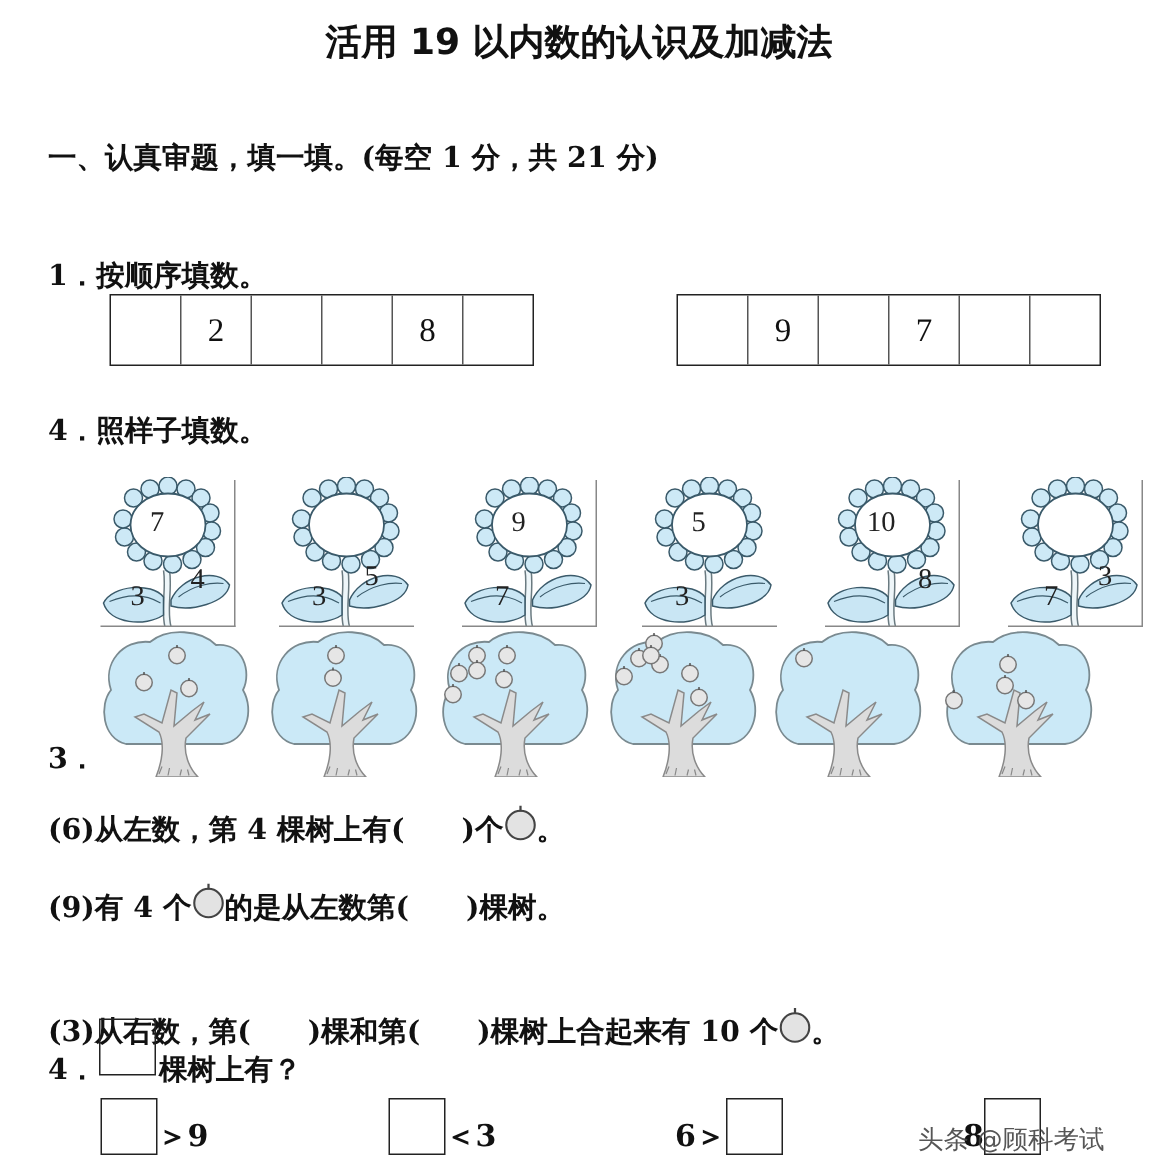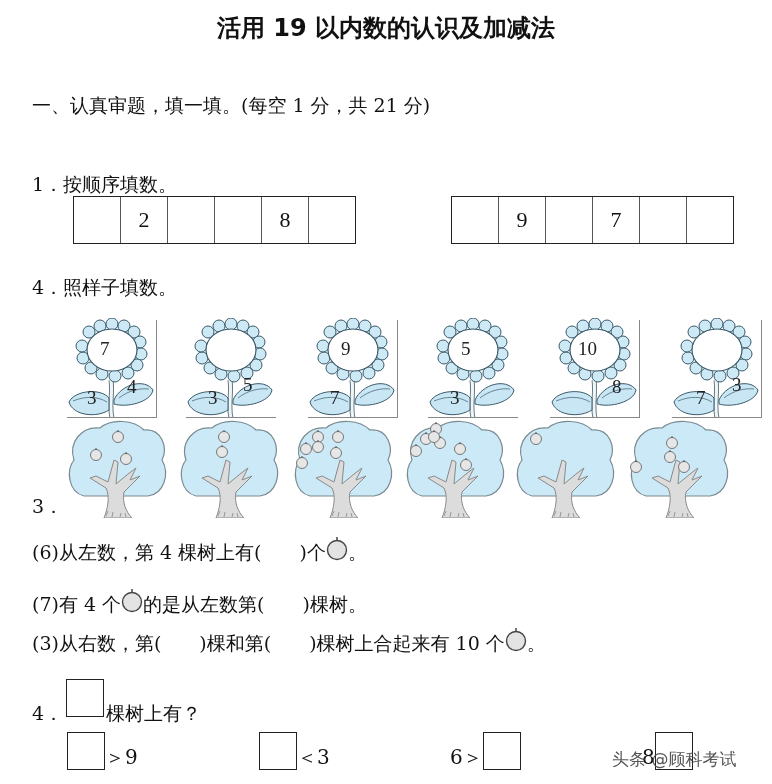--- a/index.html
+++ b/index.html
@@ -1,21 +1,21 @@
 <!DOCTYPE html>
 <html><head>
 <meta charset="utf-8">
 <style>
   html, body { margin:0; padding:0; background:#ffffff; }
   body { width:772px; height:784px; position:relative; overflow:hidden;
          font-family:"DejaVu Serif","Liberation Serif",serif; color:#111; }
   .abs { position:absolute; }
   .title { left:0; width:772px; top:12px; text-align:center; font-family:"DejaVu Sans","Liberation Sans",sans-serif;
            font-weight:bold; font-size:24px; letter-spacing:0px; color:#111; }
-  .line { font-size:19px; white-space:nowrap; line-height:26px; }
+  .line { font-size:19px; white-space:nowrap; line-height:26px;font-weight:bold; }
   .seq { display:flex; border:1.6px solid #222; height:46px; }
   .seq .cell { width:46px; height:46px; border-right:1px solid #555; display:flex; align-items:center;
                justify-content:center; font-size:22px; font-family:"Liberation Serif",serif; }
   .seq .cell:last-child { border-right:none; }
   .flower { width:90px; height:100px; }
   .flower .frame { position:absolute; right:0; top:2px; bottom:0; width:1px; background:#888; }
   .flower .base { position:absolute; left:0; right:0; bottom:0; height:1px; background:#888; }
   .num { position:absolute; font-family:"Liberation Serif",serif; font-size:19px; color:#222; }
   .tree { width:110px; height:100px; }
   .blank { display:inline-block; width:38px; }
@@ -204,27 +204,27 @@
 <div class="abs line" style="left:32px;top:493px;">3．</div>
 
 <div class="abs line" style="left:32px;top:537px;">
   <span>(6)从左数，第 4 棵树上有(</span><span class="blank"></span><span>)个</span><svg class="apple-inline" viewBox="0 0 22 24">
       <circle cx="11" cy="13" r="9.5" fill="#e3e3e3" stroke="#444" stroke-width="1.4"></circle>
       <path d="M11 4 L11 0" stroke="#444" stroke-width="1.5"></path>
     </svg><span>。</span>
 </div>
 
 <div class="abs line" style="left:32px;top:589px;">
-  <span>(7)有 4 个</span><svg class="apple-inline" viewBox="0 0 22 24">
+  <span>(9)有 4 个</span><svg class="apple-inline" viewBox="0 0 22 24">
       <circle cx="11" cy="13" r="9.5" fill="#e3e3e3" stroke="#444" stroke-width="1.4"></circle>
       <path d="M11 4 L11 0" stroke="#444" stroke-width="1.5"></path>
     </svg><span>的是从左数第(</span><span class="blank"></span><span>)棵树。</span>
 </div>
 
-<div class="abs line" style="left:32px;top:628px;">
+<div class="abs line" style="left:32px;top:672px;">
   <span>(3)从右数，第(</span><span class="blank"></span><span>)棵和第(</span><span class="blank"></span><span>)棵树上合起来有 10 个</span><svg class="apple-inline" viewBox="0 0 22 24">
       <circle cx="11" cy="13" r="9.5" fill="#e3e3e3" stroke="#444" stroke-width="1.4"></circle>
       <path d="M11 4 L11 0" stroke="#444" stroke-width="1.5"></path>
     </svg><span>。</span>
 </div>
 
 <div class="abs line" style="left:32px;top:700px;">4．</div>
 <div class="abs sq" style="left:66px;top:679px;"></div>
 <div class="abs line" style="left:106px;top:700px;">棵树上有？</div>
 

